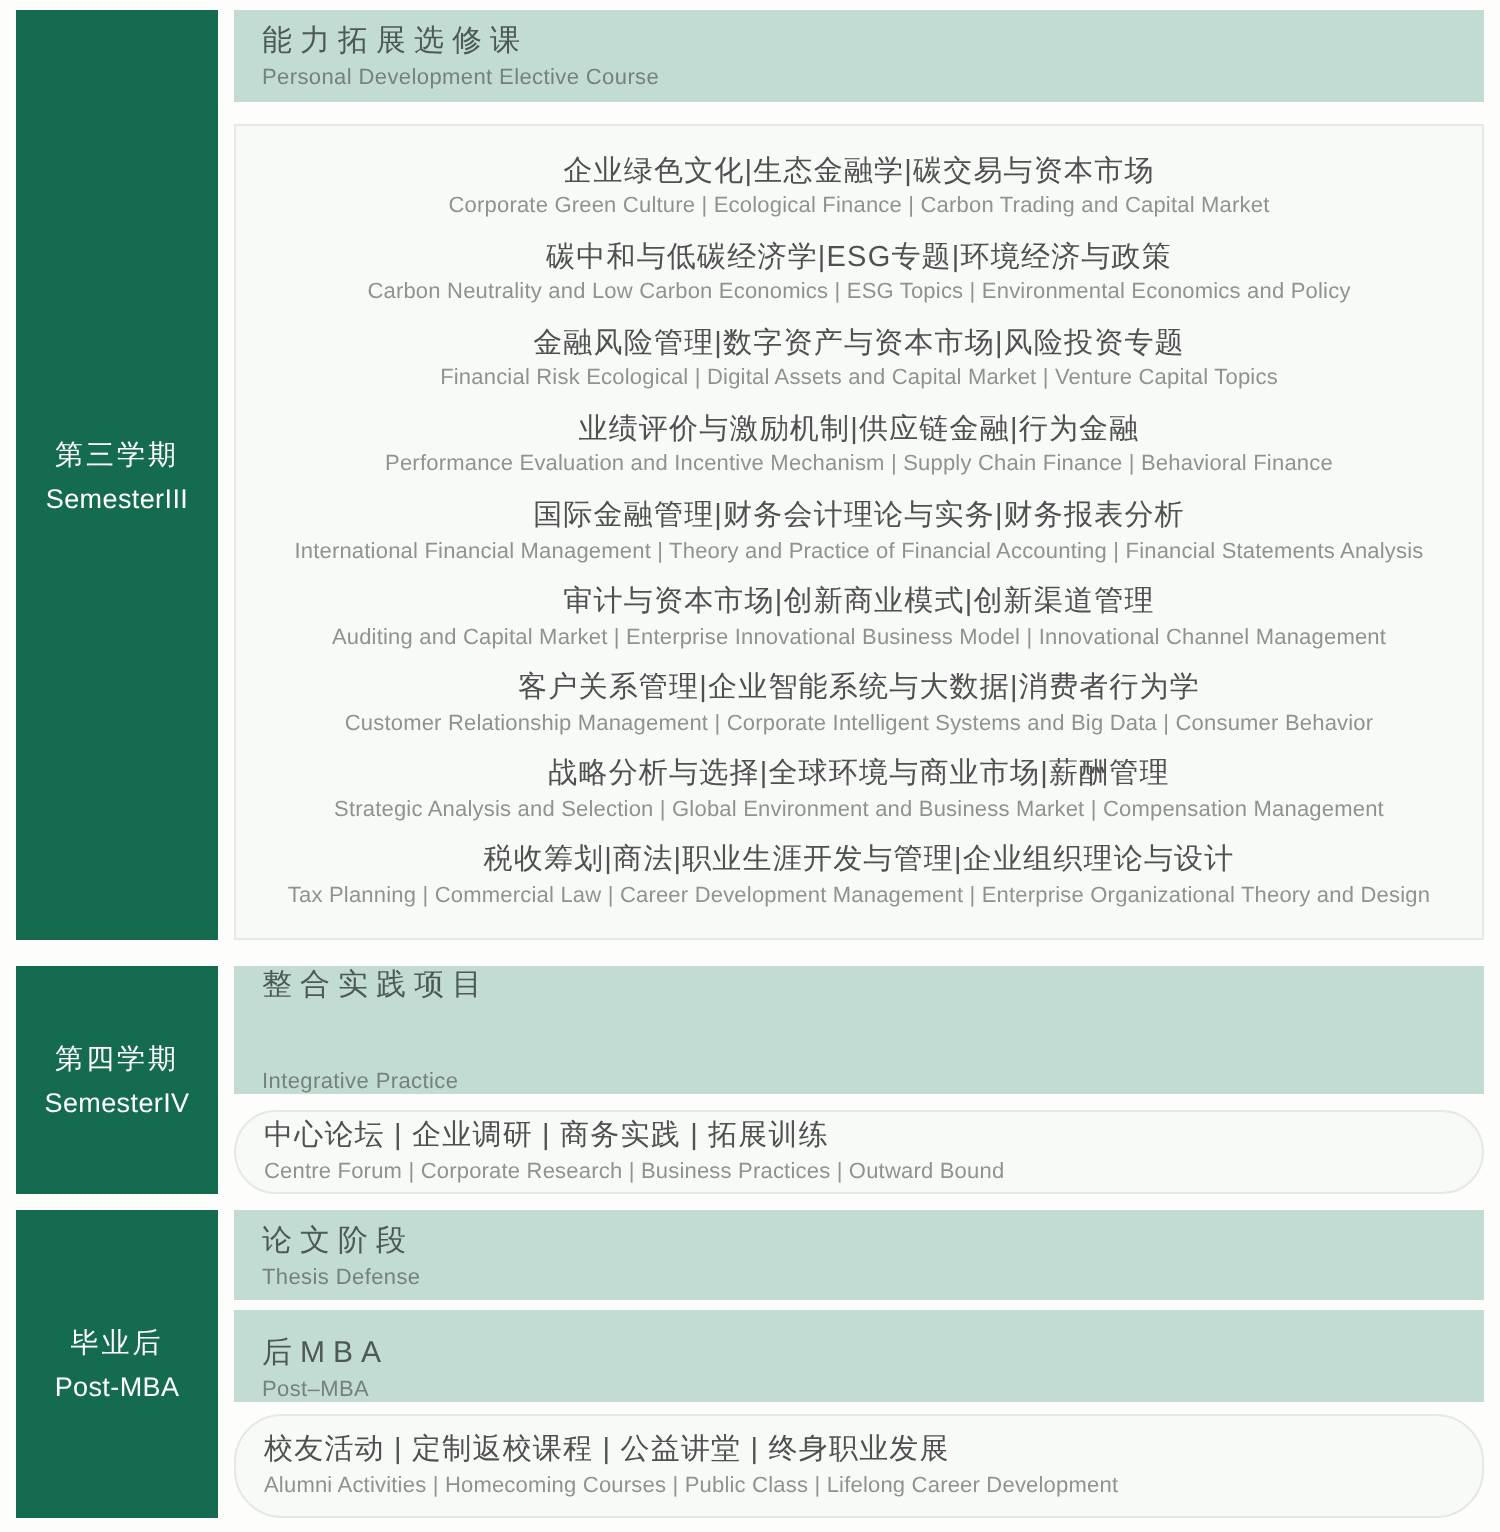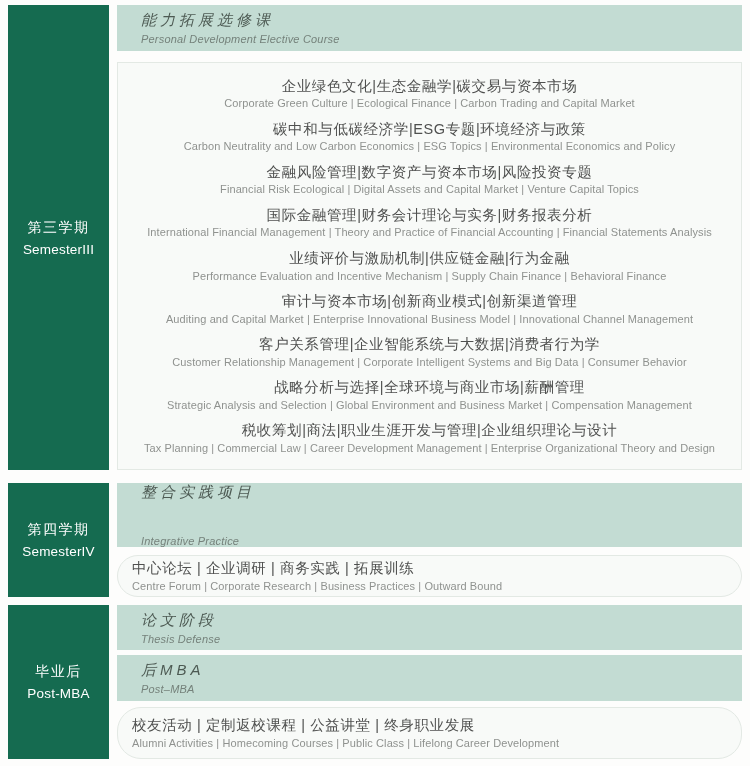--- a/index.html
+++ b/index.html
@@ -38,27 +38,27 @@
     display:flex;flex-direction:column;
     align-items:center;justify-content:center;
     text-align:center;
   }
   .side-zh{font-size:14px;letter-spacing:1.5px;margin-bottom:5px;}
   .side-en{font-size:13.5px;letter-spacing:0.2px;}
   .main{flex:1;display:flex;flex-direction:column;min-width:0;}
   .band{
     background:var(--band-green);
     flex:0 0 46px;
-    padding-left:24px;
-    display:flex;flex-direction:column;justify-content:center;font-style:italic;
+    padding-left:14px;
+    display:flex;flex-direction:column;justify-content:center;
   }
   #section-semester-3 .band{margin-bottom:11px;}
   #section-semester-4 .band{flex-basis:45px;margin-bottom:8px;gap:30px;}
   #section-post-mba .band{flex-basis:45px;margin-bottom:5px;}
-  #section-post-mba .band + .band{flex-basis:46px;margin-bottom:6px;}
+  #section-post-mba .band + .band{flex-basis:46px;margin-bottom:6px;justify-content:flex-end;}
   .band-zh{font-size:15px;letter-spacing:4px;color:var(--band-text);}
   .band-en{font-size:11px;color:var(--band-subtext);margin-top:3px;letter-spacing:0.2px;}
   .panel{
     flex:1 1 auto;
     background:var(--panel-bg);
     border:1px solid var(--panel-border);
     padding:4px 14px;
     display:flex;flex-direction:column;
     overflow:hidden;
   }
@@ -93,27 +93,27 @@
     <div class="course-zh">碳中和与低碳经济学|ESG专题|环境经济与政策</div>
     <div class="course-en">Carbon Neutrality and Low Carbon Economics | ESG Topics | Environmental Economics and Policy</div>
   </div>
 
   <div class="course-row">
     <div class="course-zh">金融风险管理|数字资产与资本市场|风险投资专题</div>
     <div class="course-en">Financial Risk Ecological | Digital Assets and Capital Market | Venture Capital Topics</div>
   </div>
 
   <div class="course-row">
-    <div class="course-zh">国际金融管理|财务会计理论与实务|财务报表分析</div>
-    <div class="course-en">International Financial Management | Theory and Practice of Financial Accounting | Financial Statements Analysis</div>
+    <div class="course-zh">业绩评价与激励机制|供应链金融|行为金融</div>
+    <div class="course-en">Performance Evaluation and Incentive Mechanism | Supply Chain Finance | Behavioral Finance</div>
   </div>
 
   <div class="course-row">
-    <div class="course-zh">业绩评价与激励机制|供应链金融|行为金融</div>
-    <div class="course-en">Performance Evaluation and Incentive Mechanism | Supply Chain Finance | Behavioral Finance</div>
+    <div class="course-zh">国际金融管理|财务会计理论与实务|财务报表分析</div>
+    <div class="course-en">International Financial Management | Theory and Practice of Financial Accounting | Financial Statements Analysis</div>
   </div>
 
   <div class="course-row">
     <div class="course-zh">审计与资本市场|创新商业模式|创新渠道管理</div>
     <div class="course-en">Auditing and Capital Market | Enterprise Innovational Business Model | Innovational Channel Management</div>
   </div>
 
   <div class="course-row">
     <div class="course-zh">客户关系管理|企业智能系统与大数据|消费者行为学</div>
     <div class="course-en">Customer Relationship Management | Corporate Intelligent Systems and Big Data | Consumer Behavior</div>

